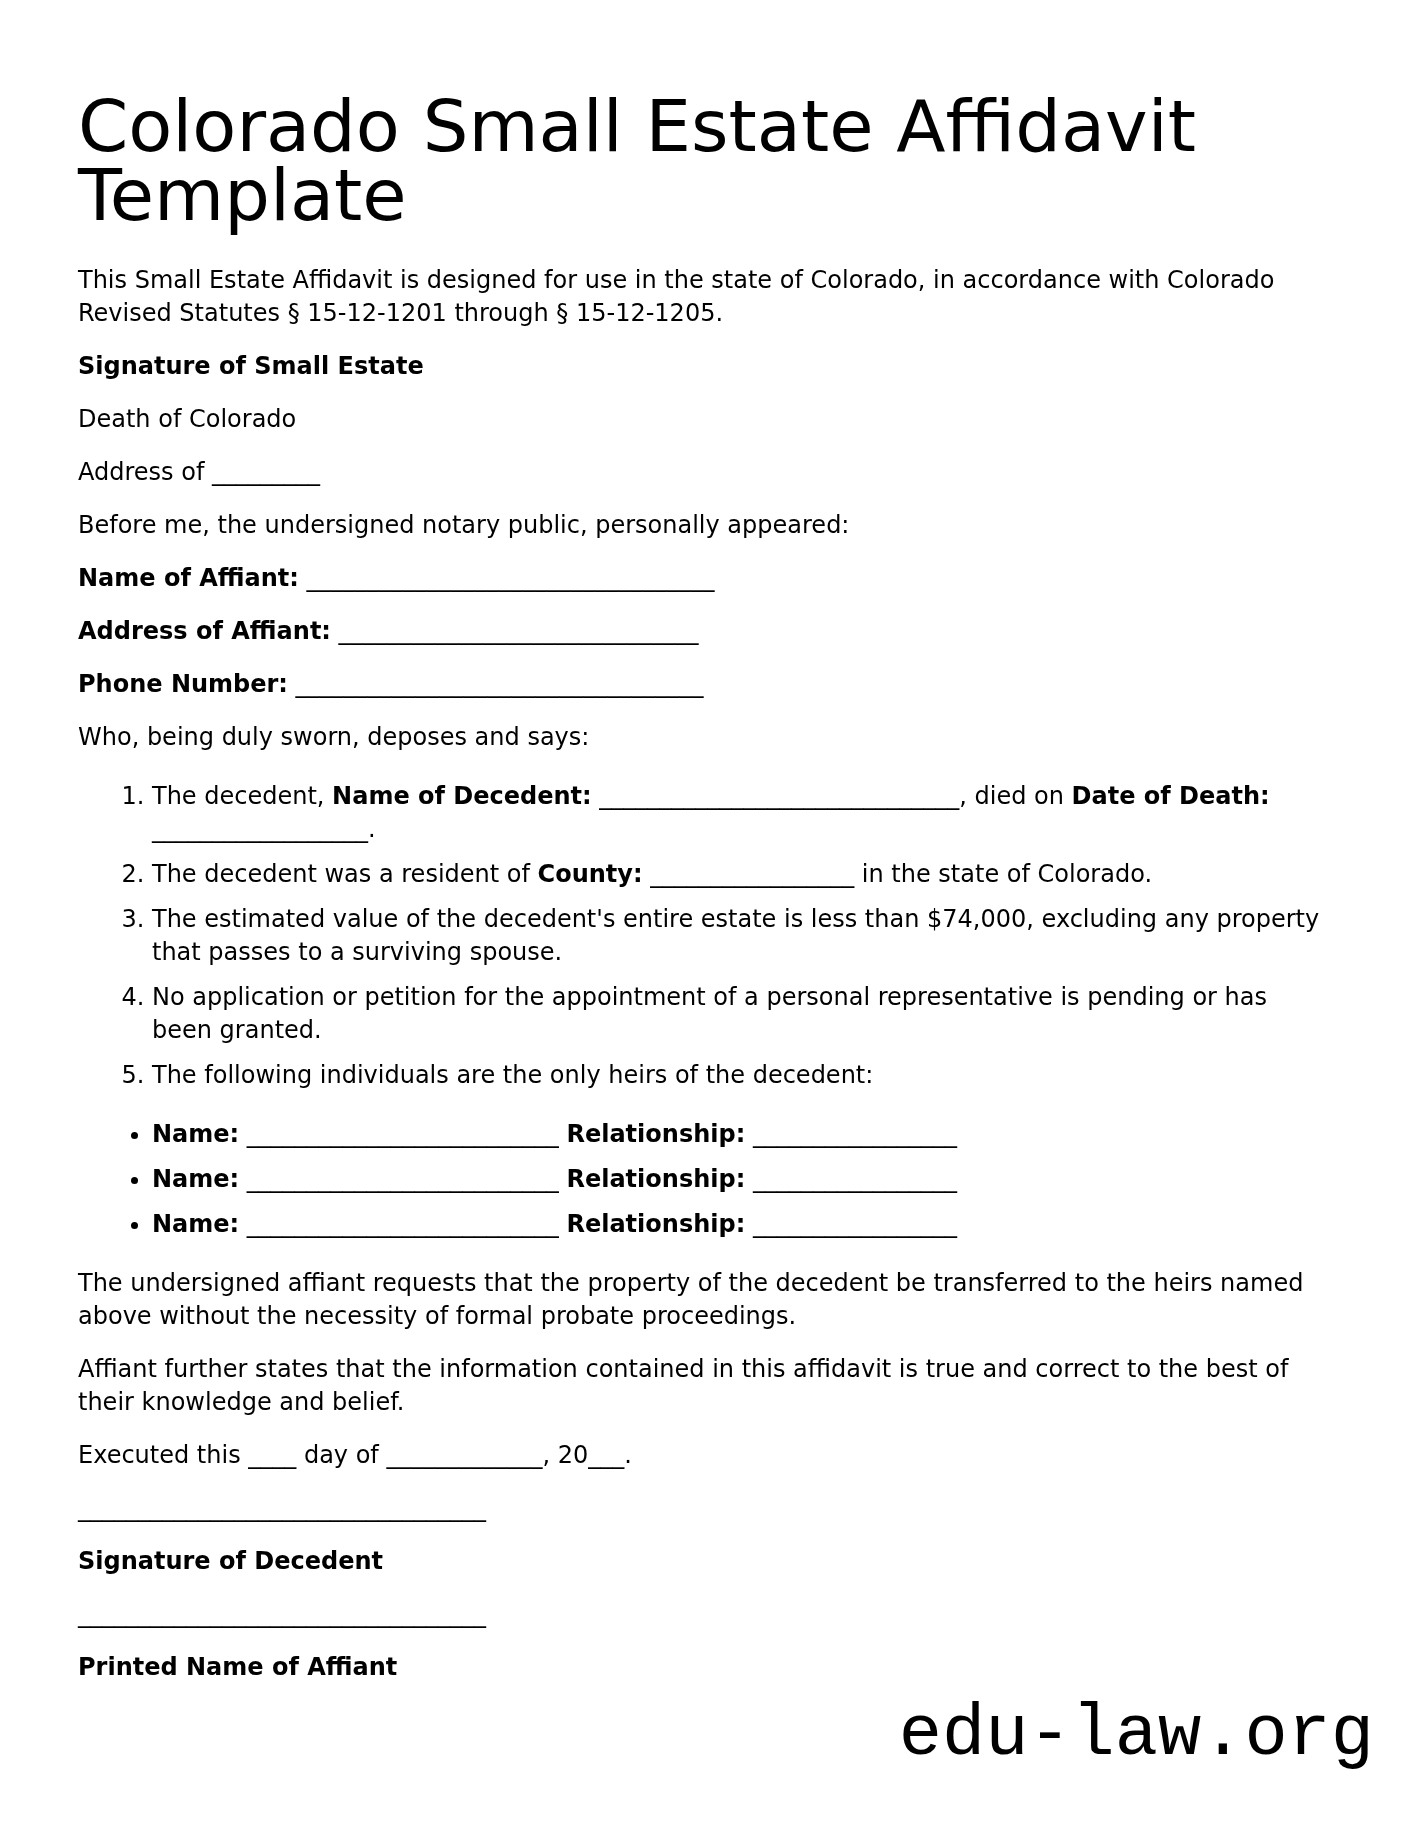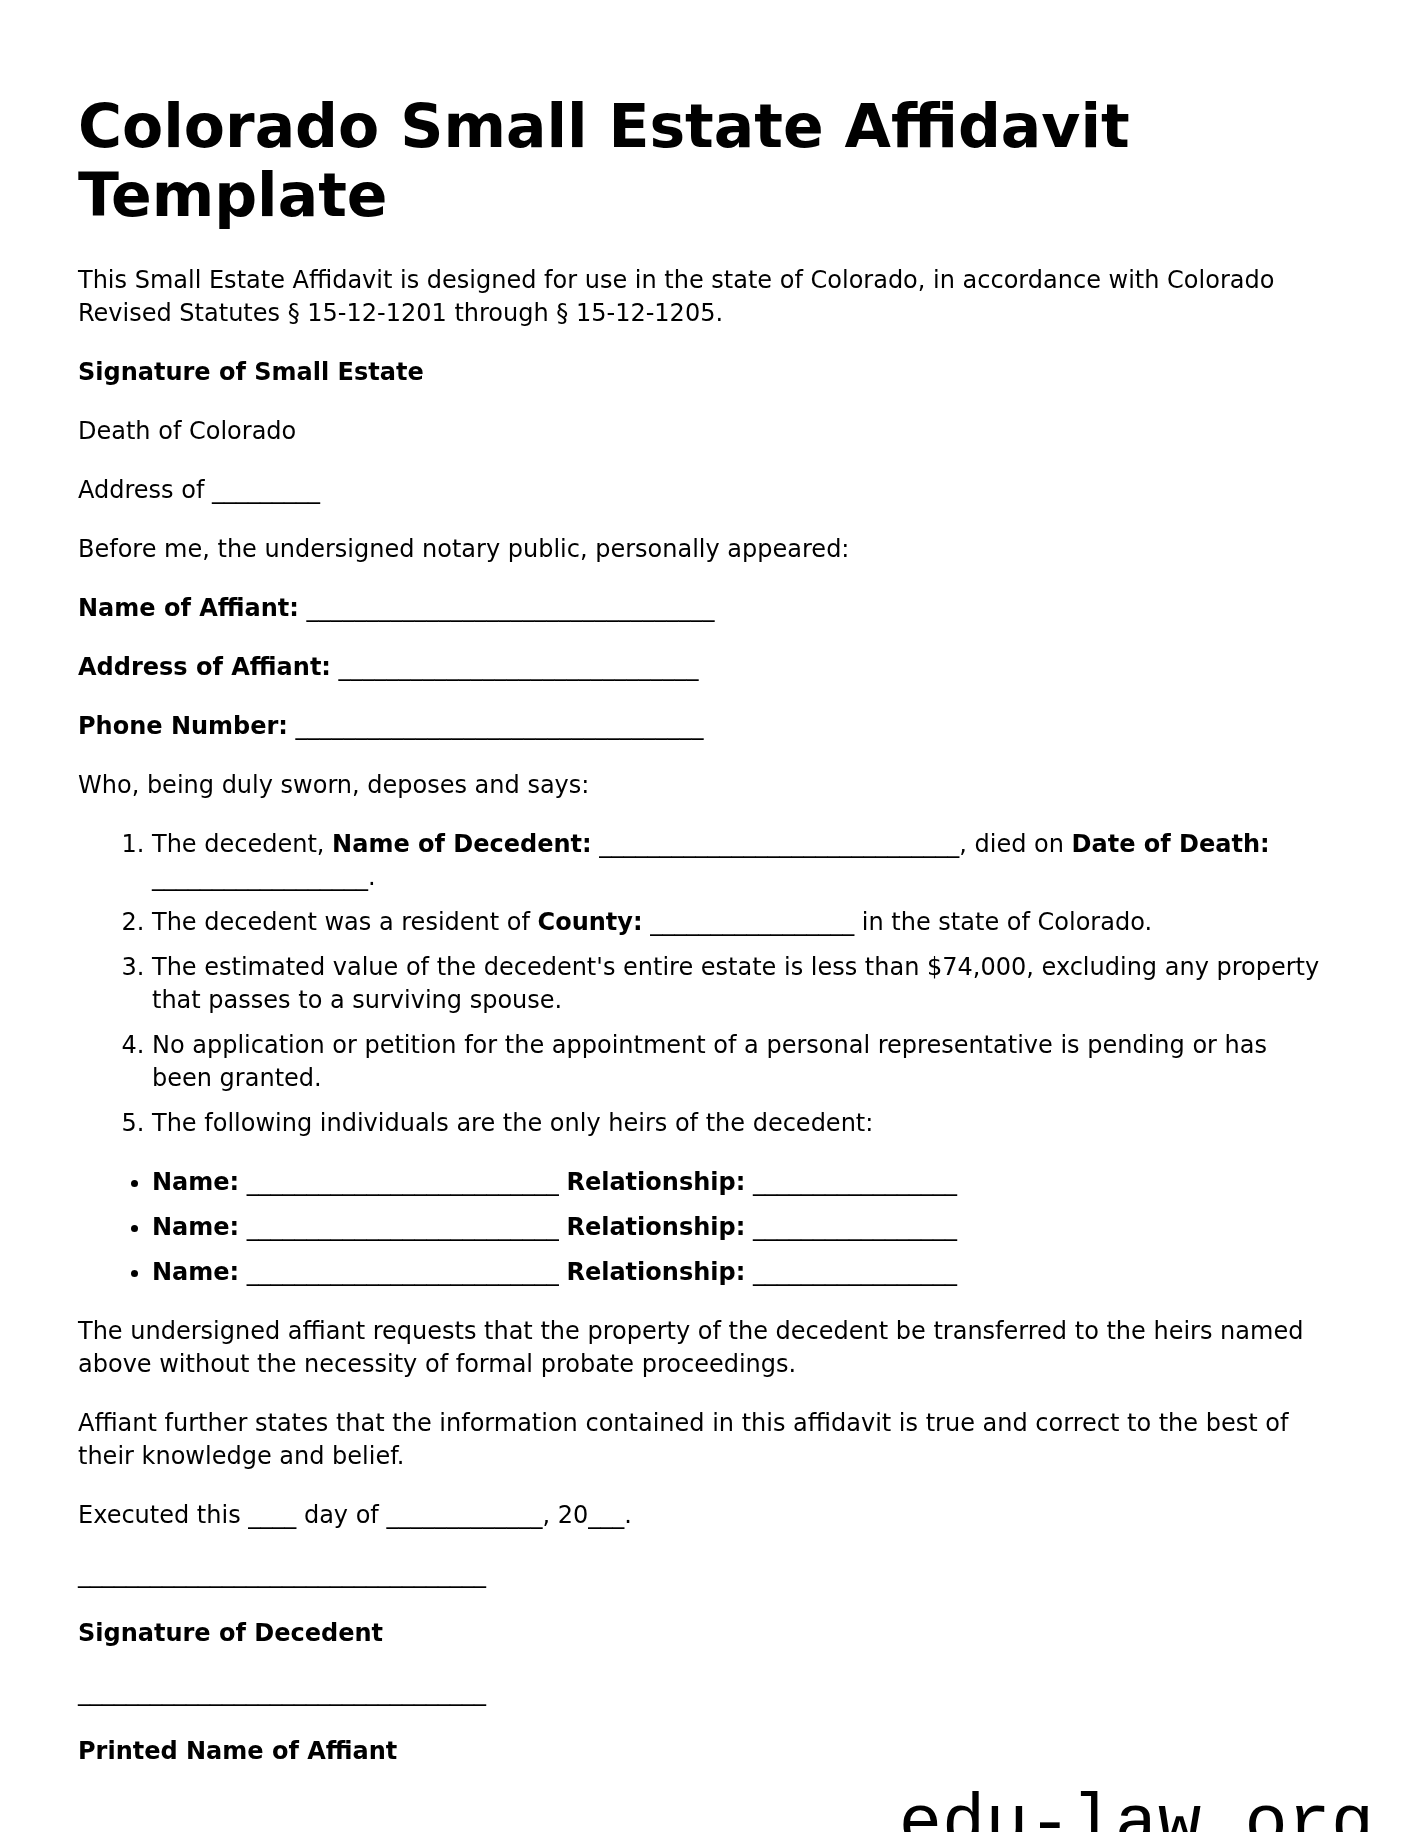--- a/index.html
+++ b/index.html
@@ -9,26 +9,26 @@
     box-sizing:border-box;
     padding:92px 78px 20px 78px;
     background:#ffffff;
     color:#000000;
     font-family:"DejaVu Sans",sans-serif;
     font-size:24px;
     line-height:33px;
     overflow:hidden;
   }
   h1{
-    font-size:60px;
+    font-size:72px;
     line-height:69px;
-    font-weight:bold;
+    font-weight:normal;
     margin:0 0 34px 0;
   }
-  p{margin:26px 0;}
+  p{margin:20px 0;}
   .bold{font-weight:bold;}
   ol,ul{margin:26px 0;padding-left:62px;}
   li{margin:12px;}
   .underline-row{letter-spacing:0;}
   .watermark{
     font-family:"Liberation Mono",monospace;
     font-size:72px;
     line-height:62px;
     text-align:right;
     margin:18px -36px 0 0;

